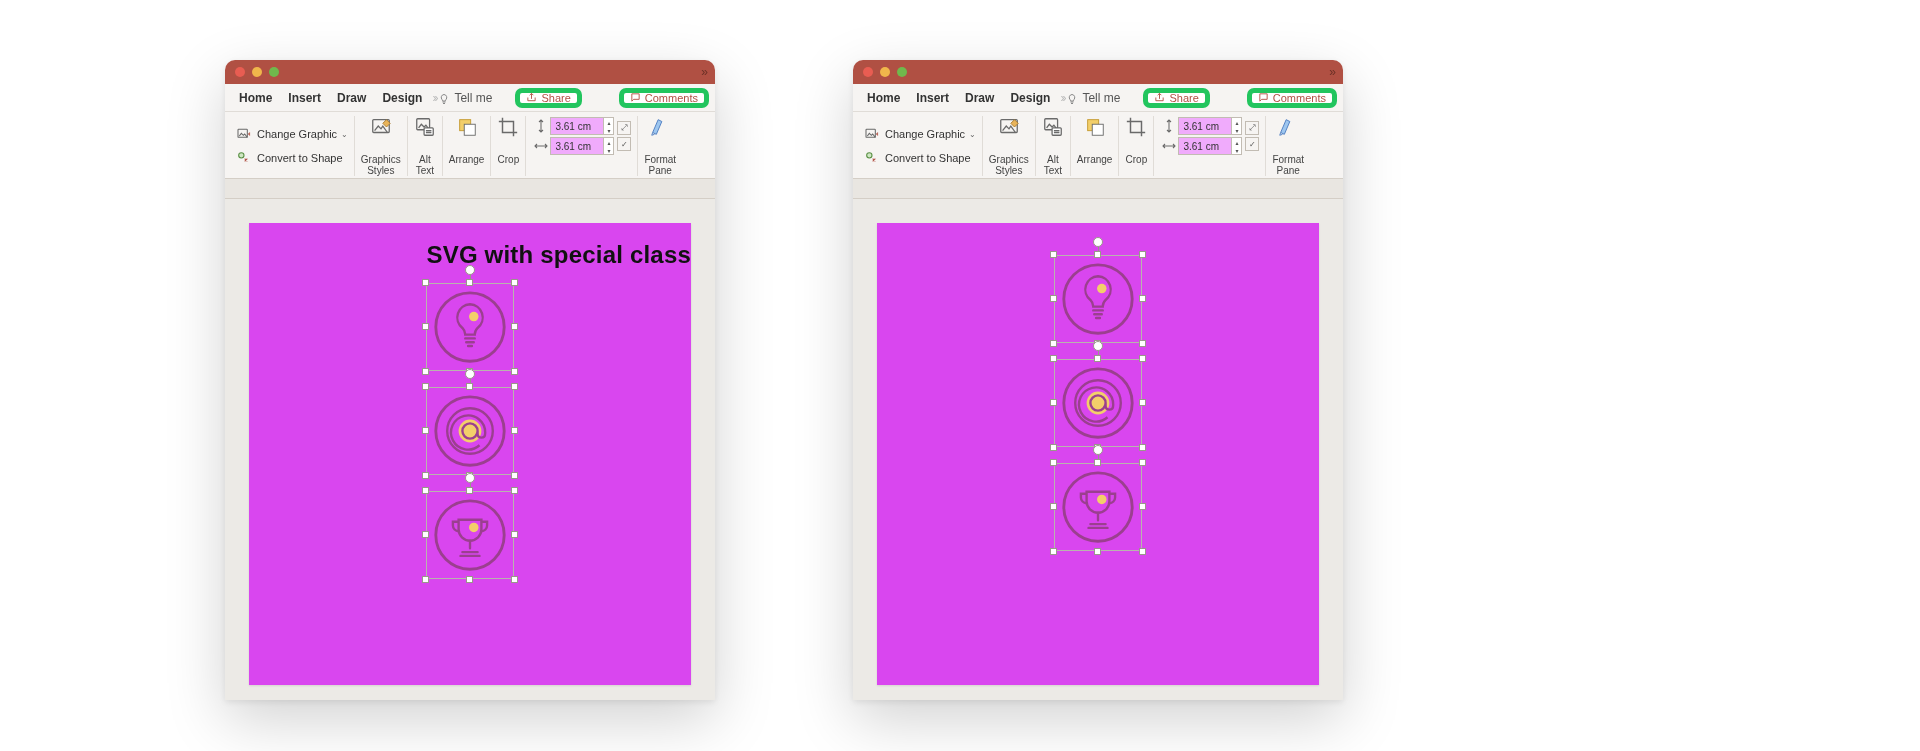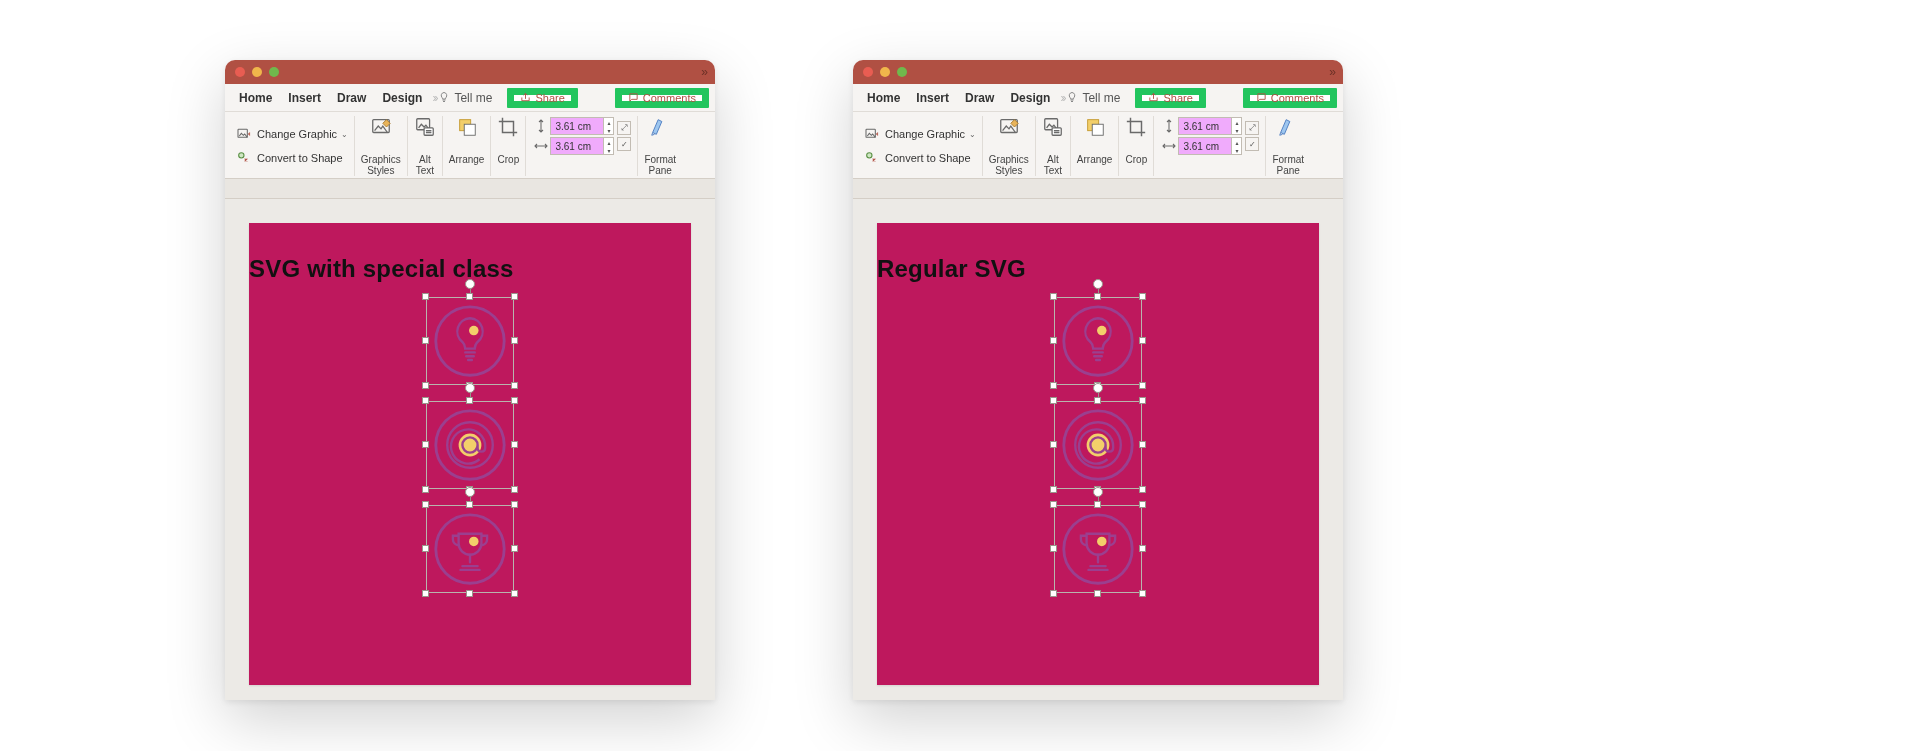--- a/index.html
+++ b/index.html
@@ -19,24 +19,24 @@
   .dot { width:10px; height:10px; border-radius:50%; }
   .dot.red{background:#e85d52;} .dot.yellow{background:#f0b64b;} .dot.green{background:#70b84c;}
   .chevs { font-size:12px; color:#6b3026; letter-spacing:-3px; }
 
   .ribbon-tabs {
     height:28px; background:#f6f4f2; border-bottom:1px solid #e0dcd7;
     display:flex; align-items:center; font-size:12px; color:#333; padding:0 6px;
   }
   .ribbon-tabs .tab { padding:0 8px; cursor:default;font-weight:bold; }
   .ribbon-tabs .spacer { flex:1; }
-  .tellme { display:flex; align-items:flex-start; gap:4px; color:#555; }
+  .tellme { display:flex; align-items:flex-end; gap:4px; color:#555; }
   .sep-chev { color:#bbb; padding:0 2px; letter-spacing:-2px; }
   .pill {
-    height:20px; border:7px solid #22c55e; border-radius:1px; padding:0 6px;
+    height:20px; border:5px solid #22c55e; border-radius:7px; padding:0 6px;
     display:flex; align-items:center; gap:4px; font-size:11px; background:#fff; margin-left:6px;
   }
   .pill.share { color:#b05043; }
   .pill.comments { color:#b05043;margin-left:37px; }
 
   .ribbon {
     background:#f6f4f2; border-bottom:1px solid #d4ceC6;
     display:flex; padding:4px 4px 2px 4px; gap:0;
   }
   .group { display:flex; flex-direction:column; align-items:flex-start; padding:0 6px; border-right:1px solid #e0dcd7; }
@@ -54,21 +54,21 @@
   .spinners div { flex:1; display:flex; align-items:center; justify-content:center; font-size:6px; color:#555; }
   .sizerow { display:flex; align-items:center; margin:1px 0; }
   .mini-ic { width:18px; height:18px; display:flex; align-items:center; justify-content:center; }
   .mini-ic svg{width:16px;height:16px;}
   .rcorner { display:flex; flex-direction:column; gap:2px; margin-left:3px; }
   .rcorner div{ width:14px; height:14px; border:1px solid #c2bcb3; font-size:8px; display:flex;align-items:center;justify-content:center;color:#545454;}
 
   .gray-strip { height:20px; background:#e9e6e1; border-bottom:1px solid #d4ceC6; }
 
   .canvas-area { background:#eceae6; height:calc(100% - 24px - 28px - 58px - 20px); padding:24px; display:flex; justify-content:center; }
-  .slide { width:100%; height:100%; background:#be185d; box-shadow:0 1px 2px rgba(0,0,0,.1); padding-top:32px; text-align:left; position:relative; }
+  .slide { width:100%; height:100%; background:#d946ef; box-shadow:0 1px 2px rgba(0,0,0,.1); padding-top:18px; text-align:right; position:relative; }
   .slide h2 { font-size:24px; font-weight:600; color:#111; letter-spacing:.2px; }
 
   .icon-stack { margin-top:14px; display:flex; flex-direction:column; align-items:center; gap:16px; }
   .sel-wrap { position:relative; width:88px; height:88px; }
   .sel-box { position:absolute; inset:0; border:1px solid #b9b4ad; }
   .handle { position:absolute; width:7px; height:7px; background:#fff; border:1px solid #9b958c; }
   .h-tl{top:-4px;left:-4px;} .h-tr{top:-4px;right:-4px;} .h-bl{bottom:-4px;left:-4px;} .h-br{bottom:-4px;right:-4px;}
   .h-t{top:-4px;left:calc(50% - 4px);} .h-b{bottom:-4px;left:calc(50% - 4px);} .h-l{left:-4px;top:calc(50% - 4px);} .h-r{right:-4px;top:calc(50% - 4px);}
   .rot { position:absolute; top:-18px; left:calc(50% - 5px); width:10px; height:10px; border:1px solid #9b958c; border-radius:50%; background:#fff;}
   .rot::after{content:"";position:absolute;left:4px;top:9px;width:1px;height:6px;background:#9b958c;}
@@ -468,21 +468,20 @@
           </span>
           <span style="white-space:pre;text-align:center;">Format
 Pane</span>
         </div>
       </div>
   </div>
   <div class="gray-strip"></div>
 
   <div class="canvas-area">
     <div class="slide">
-      <h2>Regular SVG</h2>
       <div class="icon-stack">
         <div class="sel-wrap">
           <div class="rot"></div>
             <div class="sel-box"></div>
           <div class="handle h-tl"></div>
             <div class="handle h-t"></div>
             <div class="handle h-tr"></div>
             <div class="handle h-l"></div>
             <div class="handle h-r"></div>
             <div class="handle h-bl"></div>

